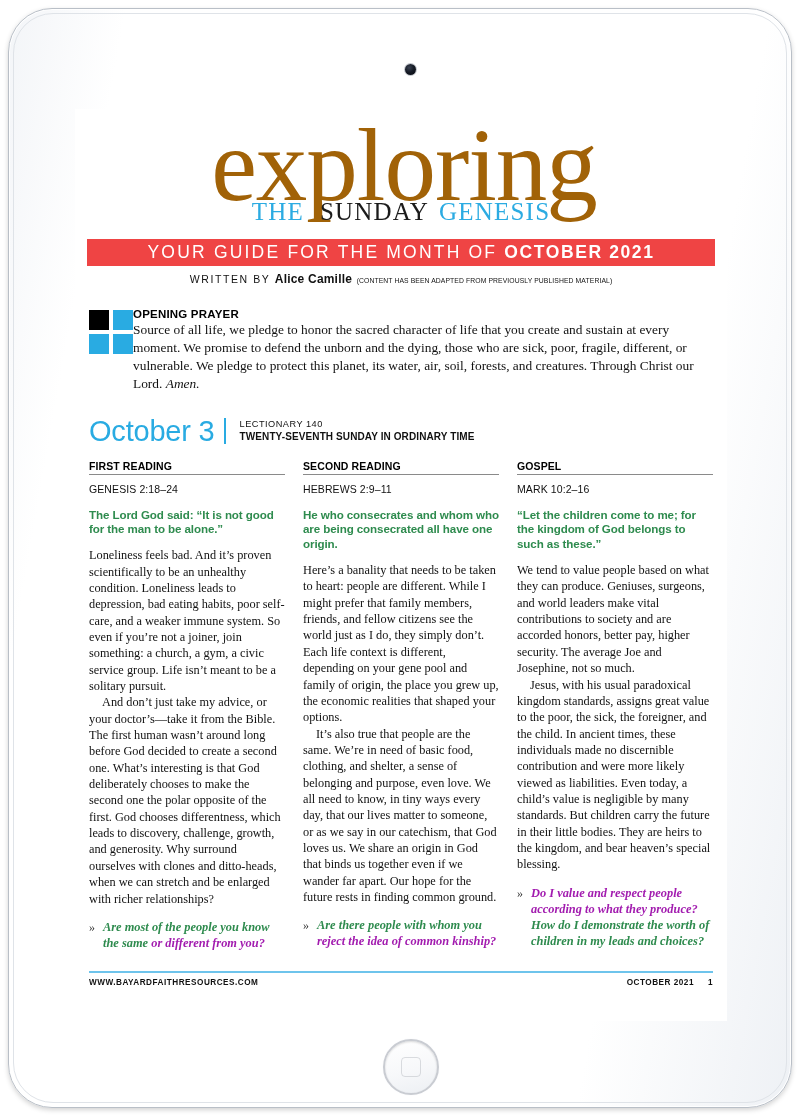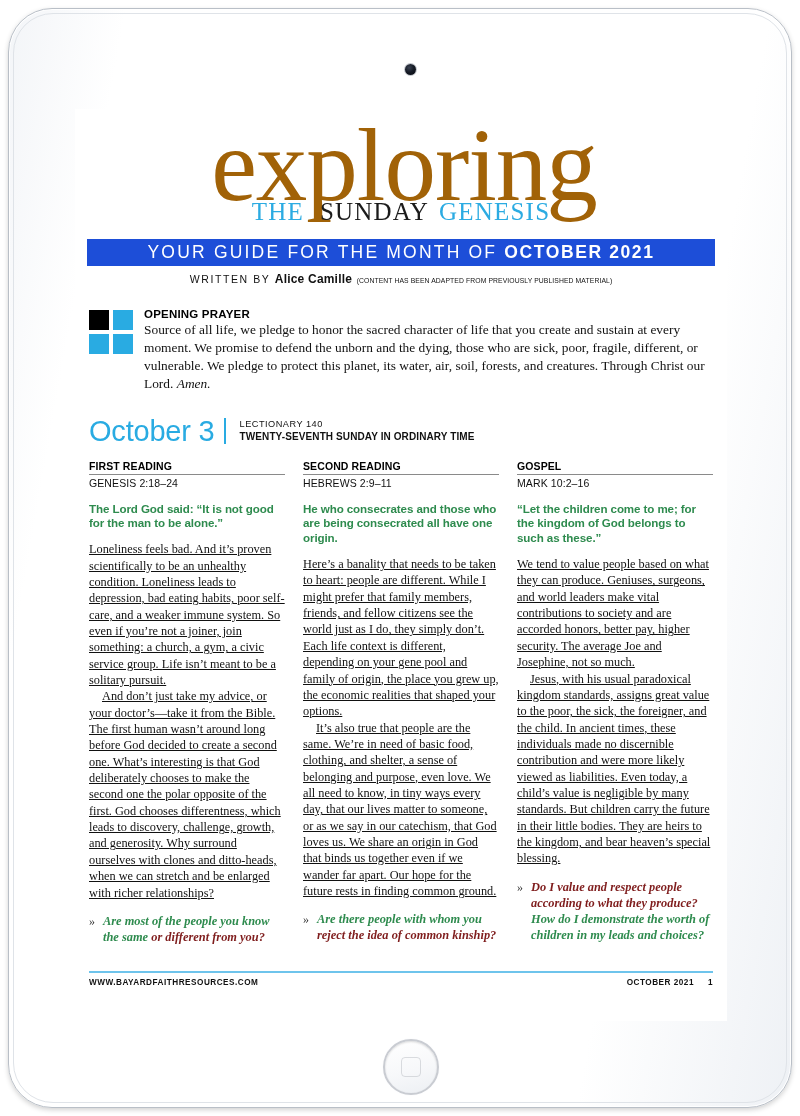--- a/index.html
+++ b/index.html
@@ -86,21 +86,21 @@
     font-size: 25px;
     letter-spacing: 1.2px;
     vertical-align: baseline;
   }
   .sub-the { color: #2BABE2; }
   .sub-sunday { color: #1b1b1b; }
   .sub-readings { color: #2BABE2; }
 
   .banner {
     margin: 7px 12px 0 12px;
-    background: #1d4ed8;
+    background: #ef4444;
     height: 27px;
     display: flex; align-items: center; justify-content: center;
   }
   .banner-text {
     font-family: "Liberation Sans", sans-serif;
     color: #ffffff;
     font-size: 17.5px;
     letter-spacing: 2.2px;
   }
   .banner-text b { font-weight: bold; letter-spacing: 1.6px; }
@@ -113,21 +113,20 @@
     letter-spacing: 1.6px;
     color: #111;
   }
   .byline .author { font-weight: bold; font-size: 12px; letter-spacing: 0.2px; }
   .byline .note { font-size: 6.8px; letter-spacing: 0.1px; }
 
   
   .prayer-block {
     display: flex;
     margin: 22px 14px 0 14px;
-    gap: 11px;
   }
   .squares {
     flex: 0 0 auto;
     width: 44px; height: 44px;
     display: grid;
     grid-template-columns: 20px 20px;
     grid-template-rows: 20px 20px;
     gap: 4px;
     margin-top: 2px;
   }
@@ -205,21 +204,21 @@
   }
   .col { flex: 1 1 0; min-width: 0; }
   .col-head {
     font-family: "Liberation Sans", sans-serif;
     font-weight: bold;
     font-size: 10.5px;
     letter-spacing: 0.1px;
     color: #000;
     padding-bottom: 2px;
     border-bottom: 1.2px solid #8a8a8a;
-    margin-bottom: 2px;
+    margin-bottom: 8px;
   }
   .col-ref {
     font-family: "Liberation Sans", sans-serif;
     font-size: 10.5px;
     letter-spacing: 0.1px;
     color: #111;
     margin-bottom: 13px;
   }
   .col-quote {
     font-family: "Liberation Sans", sans-serif;
@@ -229,21 +228,20 @@
     color: #2E8B4E;
     letter-spacing: -0.1px;
     margin-bottom: 10px;
   }
   .col-body p {
     font-family: "Liberation Serif", serif;
     font-size: 12.3px;
     line-height: 1.33;
     color: #111;
     text-align: left;
-    text-decoration: underline;
   }
   .col-body p + p { text-indent: 13px; }
 
   .question {
     display: flex;
     margin-top: 12px;
     gap: 8px;
   }
   .q-mark {
     flex: 0 0 auto;
@@ -254,21 +252,21 @@
     padding-top: 1px;
   }
   .q-text {
     font-family: "Liberation Serif", serif;
     font-size: 12.4px;
     line-height: 1.3;
     font-style: italic;
     font-weight: bold;
     color: #2E8B4E;
   }
-  .q-text .blk { color: #7f1d1d; }
+  .q-text .blk { color: #a21caf; }
   .q-text .grn { color: #2E8B4E; }
 
   
   .footer {
     position: absolute;
     left: 14px; right: 14px;
     bottom: 34px;
   }
   .footer-rule {
     height: 2px;
@@ -343,21 +341,21 @@
         </div>
         <div class="question">
           <div class="q-mark">»</div>
           <div class="q-text"><span class="grn">Are most of the people you know the same </span><span class="blk">or different from you?</span></div>
         </div>
       </div>
 
       <div class="col">
         <div class="col-head">SECOND READING</div>
         <div class="col-ref">HEBREWS 2:9–11</div>
-        <div class="col-quote">He who consecrates and those who are being consecrated all have one origin.</div>
+        <div class="col-quote">He who consecrates and whom who are being consecrated all have one origin.</div>
         <div class="col-body">
           <p>Here’s a banality that needs to be taken to heart: people are different. While I might prefer that family members, friends, and fellow citizens see the world just as I do, they simply don’t. Each life context is different, depending on your gene pool and family of origin, the place you grew up, the economic realities that shaped your options.</p>
           <p>It’s also true that people are the same. We’re in need of basic food, clothing, and shelter, a sense of belonging and purpose, even love. We all need to know, in tiny ways every day, that our lives matter to someone, or as we say in our catechism, that God loves us. We share an origin in God that binds us together even if we wander far apart. Our hope for the future rests in finding common ground.</p>
         </div>
         <div class="question">
           <div class="q-mark">»</div>
           <div class="q-text"><span class="grn">Are there people with whom you </span><span class="blk">reject the idea of common kinship?</span></div>
         </div>
       </div>
 

